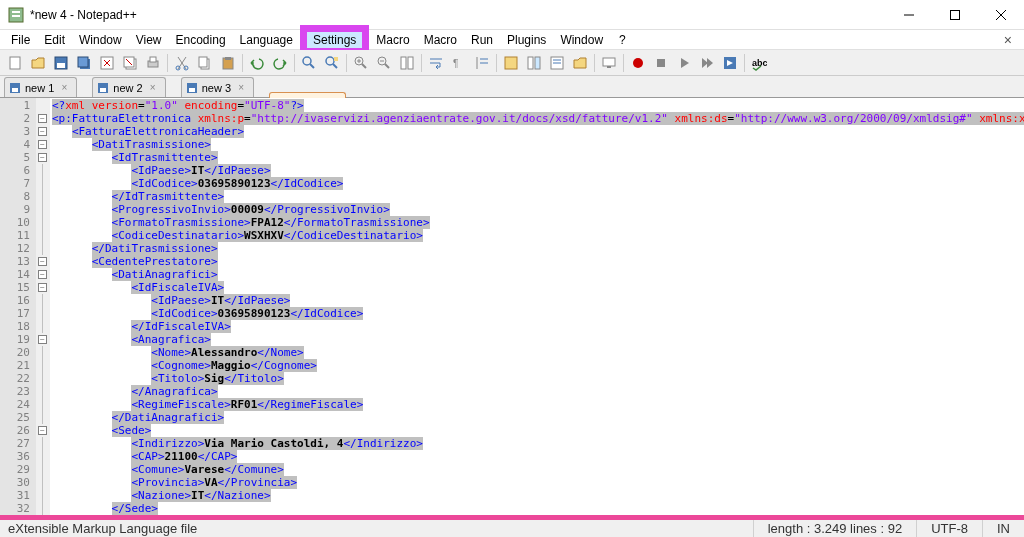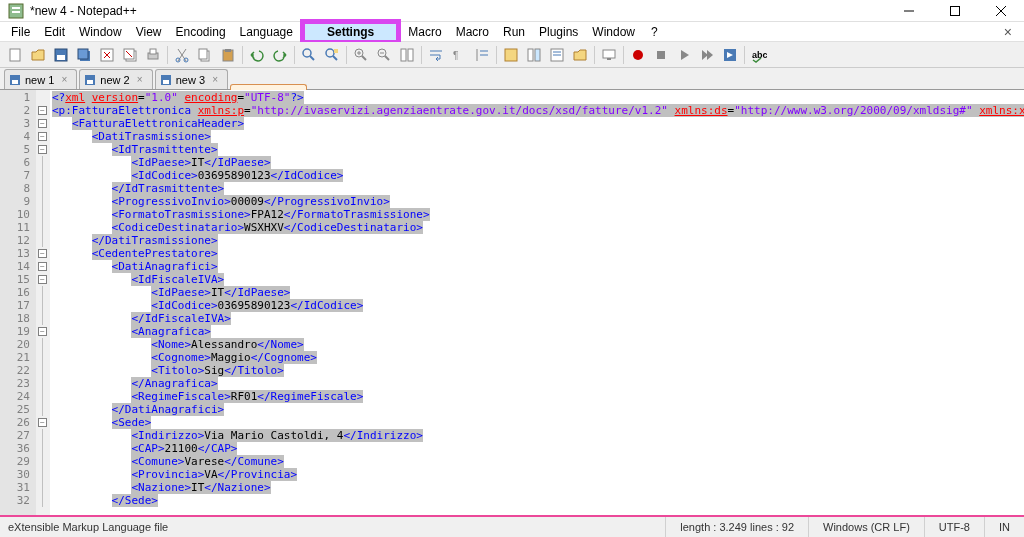--- a/index.html
+++ b/index.html
@@ -1,47 +1,47 @@
 <!DOCTYPE html>
 <html><head>
 <meta charset="utf-8">
 <style>
 * { margin: 0; padding: 0; box-sizing: border-box; }
 body { font-family: "Segoe UI", Tahoma, sans-serif; font-size: 12px; background: #f0f0f0; width: 1024px; height: 537px; overflow: hidden; display: flex; flex-direction: column; }
-.titlebar { height: 22px; background: #fff; display: flex; align-items: center; padding: 0 0 0 8px; border-bottom: 1px solid #e0e0e0; }
+.titlebar { height: 30px; background: #fff; display: flex; align-items: center; padding: 0 0 0 8px; border-bottom: 1px solid #e0e0e0; }
 .titlebar-icon { width: 16px; height: 16px; margin-right: 6px; }
 .titlebar-title { flex: 1; font-size: 12px; color: #000; }
 .win-controls { display: flex; height: 100%; }
 .win-btn { width: 46px; height: 100%; display: flex; align-items: center; justify-content: center; font-size: 10px; }
 .menubar { height: 20px; background: #fff; display: flex; align-items: center; padding: 0 4px; font-size: 12px; border-bottom: 1px solid #e0e0e0; }
 .menu-item { padding: 2px 7px; cursor: default; }
-.menu-item.active { background: #cce8ff; border: 5px solid #d946ef; padding: 1px 22px; font-weight: bold; }
+.menu-item.active { background: #cce8ff; border: 7px solid #d946ef; padding: 1px 6px; }
 .menu-help { margin-left: 2px; }
 .menu-close { margin-left: auto; padding: 0 8px; font-size: 14px; color: #555; }
 .toolbar { height: 26px; background: #f0f0f0; display: flex; align-items: center; padding: 2px 4px; gap: 1px; border-bottom: 1px solid #ccc; }
 .tb-btn { width: 22px; height: 22px; display: flex; align-items: center; justify-content: center; border: 1px solid transparent; }
 .tb-sep { width: 1px; height: 18px; background: #ccc; margin: 0 2px; }
 .tabbar { height: 22px; background: #f0f0f0; display: flex; align-items: flex-end; padding: 0 4px; border-bottom: 1px solid #999; }
-.tab { height: 20px; background: #e8e8e8; border: 1px solid #aaa; border-bottom: none; display: flex; align-items: center; padding: 0 6px 0 4px; margin-right: 2px; font-size: 11px; gap: 4px; border-radius: 3px 3px 0 0; }
+.tab { height: 20px; background: #e8e8e8; border: 1px solid #aaa; border-bottom: none; display: flex; align-items: center; padding: 0 6px 0 4px; margin-right: 15px; font-size: 11px; gap: 4px; border-radius: 3px 3px 0 0; }
 .tab.active { background: #fff3e0; border-color: #d89050; position: relative; top: 15px; font-family: Liberation Mono, monospace; }
 .tab-icon { width: 12px; height: 12px; }
 .tab-close { width: 12px; height: 12px; font-size: 10px; color: #888; display: flex; align-items: center; justify-content: center; }
 .editor { flex: 1; display: flex; background: #fff; overflow: hidden; position: relative; }
 .gutter-ln { width: 36px; background: #e4e4e4; color: #808080; text-align: right; padding-right: 6px; font-family: Consolas, monospace; font-size: 11px; line-height: 13px; padding-top: 1px; }
 .gutter-fold { width: 14px; background: #f0f0f0; font-family: Consolas, monospace; font-size: 9px; line-height: 13px; color: #808080; padding-top: 1px; }
 .fold-box { width: 9px; height: 9px; border: 1px solid #808080; display: inline-flex; align-items: center; justify-content: center; margin: 2px 2px 0 2px; font-size: 8px; line-height: 7px; background: #fff; }
 .fold-line { border-left: 1px solid #c0c0c0; margin-left: 6px; height: 13px; }
 .code { flex: 1; font-family: Consolas, monospace; font-size: 11px; line-height: 13px; white-space: pre; padding-top: 1px; padding-left: 2px; overflow: hidden; }
 .code-line { height: 13px; }
 .hl-sel { background: #c0c0c0; }
-.hl-red { color: #ff0000; text-decoration: underline; }
+.hl-red { color: #ff0000; }
 .hl-blue { color: #0000ff; }
 .hl-purple { color: #8000ff; }
-.hl-black { color: #000; font-weight: normal; }
-.statusbar { height: 22px; background: #f0f0f0; border-top: 2px solid #ec4899; display: flex; align-items: center; font-size: 11px; color: #333; }
+.hl-black { color: #000; font-weight: bold; }
+.statusbar { height: 22px; background: #f0f0f0; border-top: 5px solid #ec4899; display: flex; align-items: center; font-size: 13px; color: #333; }
 .sb-cell { padding: 0 14px; border-right: 1px solid #d0d0d0; height: 100%; display: flex; align-items: center; }
 .sb-cell:first-child { flex: 1; padding-left: 8px; }
 svg { display: block; }
 </style>
 </head>
 <body>
 
 <div class="titlebar">
   <span class="titlebar-icon">
     <svg viewBox="0 0 16 16">
@@ -442,16 +442,15 @@
       <div>
         <div class="fold-line"></div>
       </div>
     </div>
   <div class="code"><div class="code-line"><span class="hl-sel"><span class="hl-blue">&lt;?</span><span class="hl-red">xml</span> <span class="hl-red">version</span>=<span class="hl-purple">"1.0"</span> <span class="hl-red">encoding</span>=<span class="hl-purple">"UTF-8"</span><span class="hl-blue">?&gt;</span></span></div><div class="code-line"><span class="hl-sel"><span class="hl-blue">&lt;p:FatturaElettronica</span> <span class="hl-red">xmlns:p</span>=<span class="hl-purple">"http://ivaservizi.agenziaentrate.gov.it/docs/xsd/fatture/v1.2"</span> <span class="hl-red">xmlns:ds</span>=<span class="hl-purple">"http://www.w3.org/2000/09/xmldsig#"</span> <span class="hl-red">xmlns:x</span></span></div><div class="code-line">   <span class="hl-sel"><span class="hl-blue">&lt;FatturaElettronicaHeader&gt;</span></span></div><div class="code-line">      <span class="hl-sel"><span class="hl-blue">&lt;DatiTrasmissione&gt;</span></span></div><div class="code-line">         <span class="hl-sel"><span class="hl-blue">&lt;IdTrasmittente&gt;</span></span></div><div class="code-line">            <span class="hl-sel"><span class="hl-blue">&lt;IdPaese&gt;</span><span class="hl-black">IT</span><span class="hl-blue">&lt;/IdPaese&gt;</span></span></div><div class="code-line">            <span class="hl-sel"><span class="hl-blue">&lt;IdCodice&gt;</span><span class="hl-black">03695890123</span><span class="hl-blue">&lt;/IdCodice&gt;</span></span></div><div class="code-line">         <span class="hl-sel"><span class="hl-blue">&lt;/IdTrasmittente&gt;</span></span></div><div class="code-line">         <span class="hl-sel"><span class="hl-blue">&lt;ProgressivoInvio&gt;</span><span class="hl-black">00009</span><span class="hl-blue">&lt;/ProgressivoInvio&gt;</span></span></div><div class="code-line">         <span class="hl-sel"><span class="hl-blue">&lt;FormatoTrasmissione&gt;</span><span class="hl-black">FPA12</span><span class="hl-blue">&lt;/FormatoTrasmissione&gt;</span></span></div><div class="code-line">         <span class="hl-sel"><span class="hl-blue">&lt;CodiceDestinatario&gt;</span><span class="hl-black">WSXHXV</span><span class="hl-blue">&lt;/CodiceDestinatario&gt;</span></span></div><div class="code-line">      <span class="hl-sel"><span class="hl-blue">&lt;/DatiTrasmissione&gt;</span></span></div><div class="code-line">      <span class="hl-sel"><span class="hl-blue">&lt;CedentePrestatore&gt;</span></span></div><div class="code-line">         <span class="hl-sel"><span class="hl-blue">&lt;DatiAnagrafici&gt;</span></span></div><div class="code-line">            <span class="hl-sel"><span class="hl-blue">&lt;IdFiscaleIVA&gt;</span></span></div><div class="code-line">               <span class="hl-sel"><span class="hl-blue">&lt;IdPaese&gt;</span><span class="hl-black">IT</span><span class="hl-blue">&lt;/IdPaese&gt;</span></span></div><div class="code-line">               <span class="hl-sel"><span class="hl-blue">&lt;IdCodice&gt;</span><span class="hl-black">03695890123</span><span class="hl-blue">&lt;/IdCodice&gt;</span></span></div><div class="code-line">            <span class="hl-sel"><span class="hl-blue">&lt;/IdFiscaleIVA&gt;</span></span></div><div class="code-line">            <span class="hl-sel"><span class="hl-blue">&lt;Anagrafica&gt;</span></span></div><div class="code-line">               <span class="hl-sel"><span class="hl-blue">&lt;Nome&gt;</span><span class="hl-black">Alessandro</span><span class="hl-blue">&lt;/Nome&gt;</span></span></div><div class="code-line">               <span class="hl-sel"><span class="hl-blue">&lt;Cognome&gt;</span><span class="hl-black">Maggio</span><span class="hl-blue">&lt;/Cognome&gt;</span></span></div><div class="code-line">               <span class="hl-sel"><span class="hl-blue">&lt;Titolo&gt;</span><span class="hl-black">Sig</span><span class="hl-blue">&lt;/Titolo&gt;</span></span></div><div class="code-line">            <span class="hl-sel"><span class="hl-blue">&lt;/Anagrafica&gt;</span></span></div><div class="code-line">            <span class="hl-sel"><span class="hl-blue">&lt;RegimeFiscale&gt;</span><span class="hl-black">RF01</span><span class="hl-blue">&lt;/RegimeFiscale&gt;</span></span></div><div class="code-line">         <span class="hl-sel"><span class="hl-blue">&lt;/DatiAnagrafici&gt;</span></span></div><div class="code-line">         <span class="hl-sel"><span class="hl-blue">&lt;Sede&gt;</span></span></div><div class="code-line">            <span class="hl-sel"><span class="hl-blue">&lt;Indirizzo&gt;</span><span class="hl-black">Via Mario Castoldi, 4</span><span class="hl-blue">&lt;/Indirizzo&gt;</span></span></div><div class="code-line">            <span class="hl-sel"><span class="hl-blue">&lt;CAP&gt;</span><span class="hl-black">21100</span><span class="hl-blue">&lt;/CAP&gt;</span></span></div><div class="code-line">            <span class="hl-sel"><span class="hl-blue">&lt;Comune&gt;</span><span class="hl-black">Varese</span><span class="hl-blue">&lt;/Comune&gt;</span></span></div><div class="code-line">            <span class="hl-sel"><span class="hl-blue">&lt;Provincia&gt;</span><span class="hl-black">VA</span><span class="hl-blue">&lt;/Provincia&gt;</span></span></div><div class="code-line">            <span class="hl-sel"><span class="hl-blue">&lt;Nazione&gt;</span><span class="hl-black">IT</span><span class="hl-blue">&lt;/Nazione&gt;</span></span></div><div class="code-line">         <span class="hl-sel"><span class="hl-blue">&lt;/Sede&gt;</span></span></div></div>
 </div>
 
 <div class="statusbar">
   <div class="sb-cell">eXtensible Markup Language file</div>
   <div class="sb-cell">length : 3.249    lines : 92</div>
-  <div class="sb-cell">Windows (CR LF)</div>
   <div class="sb-cell">UTF-8</div>
   <div class="sb-cell" style="border-right:none">IN</div>
 </div>
 
 </body></html>

